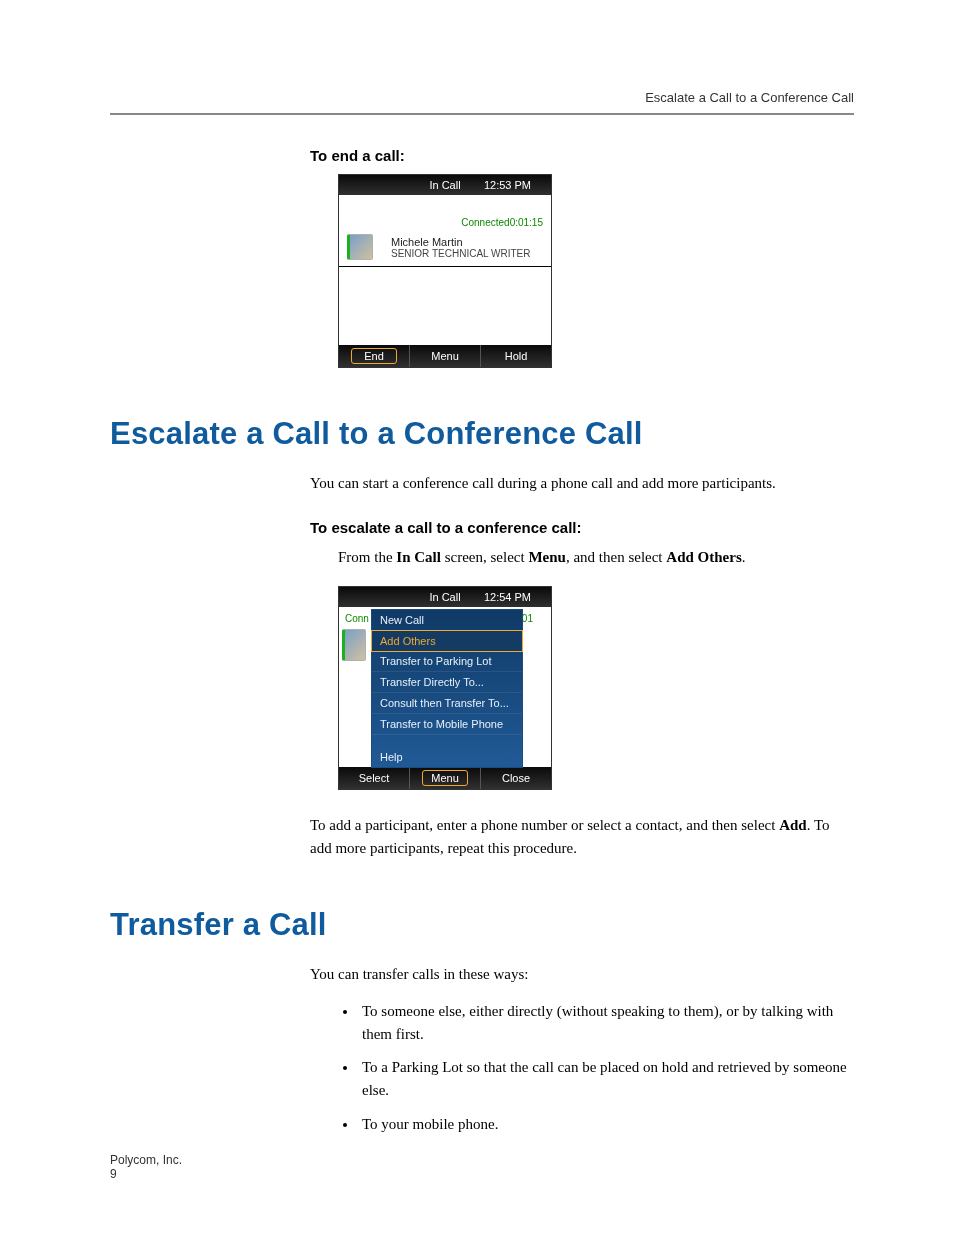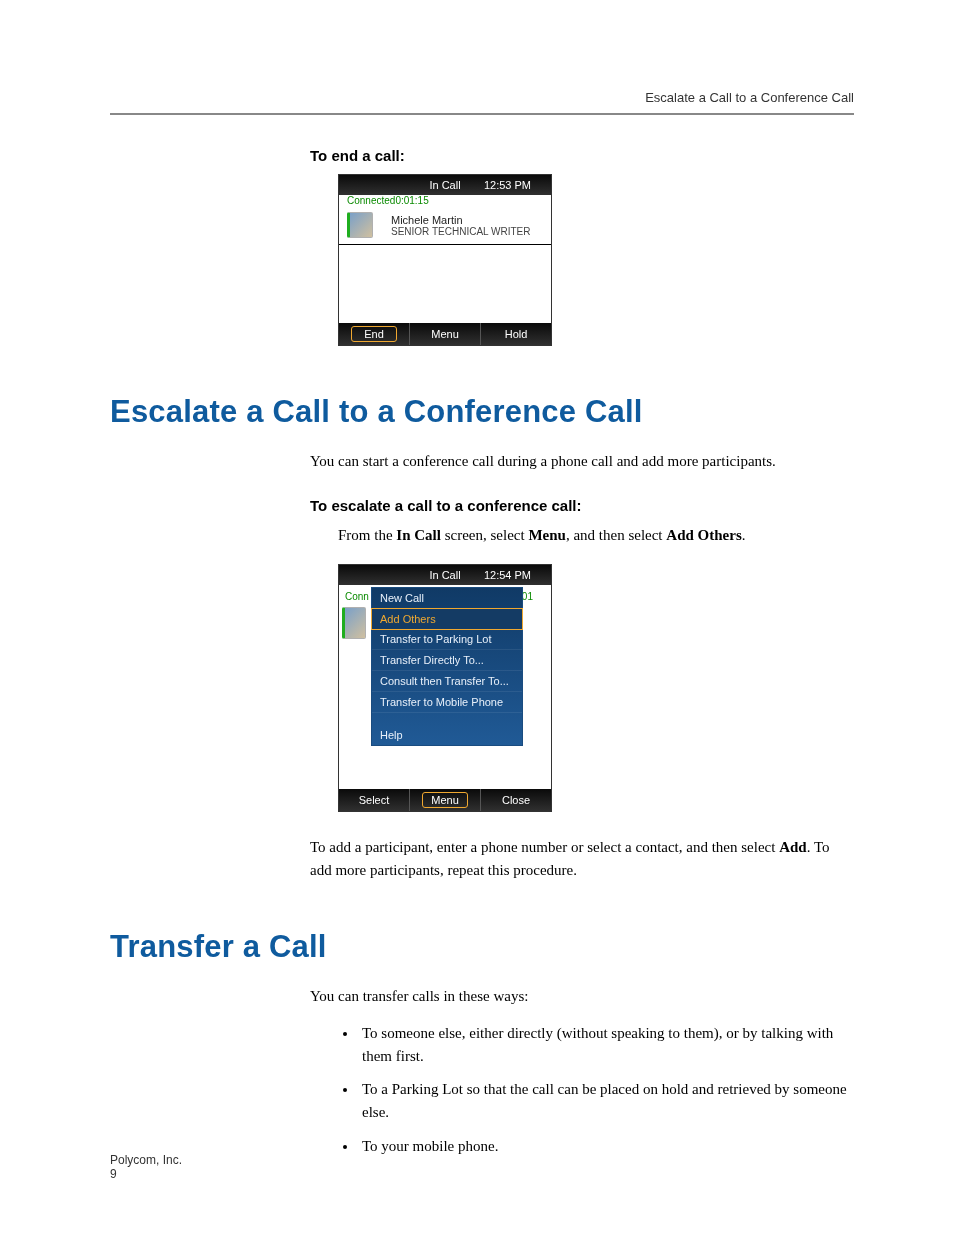--- a/index.html
+++ b/index.html
@@ -11,33 +11,33 @@
   .task-title { font-family: "Segoe UI", Arial, sans-serif; font-weight: 600; font-size: 15px; margin-bottom: 10px; }
   .body-text { font-size: 15px; line-height: 1.5; margin-bottom: 18px; padding-left: 28px; }
   .body-text-noindent { font-size: 15px; line-height: 1.5; margin-bottom: 18px; }
   .h1 { font-family: "Segoe UI Light", "Segoe UI", Arial, sans-serif; font-size: 31px; font-weight: 600; color: #0f5b9e; margin: 48px 0 20px 0; letter-spacing: 0.2px; }
   .screenshot { margin: 0 0 24px 28px; border: 1px solid #333; background: #fff; font-family: "Segoe UI", Arial, sans-serif; font-size: 11px; }
   .sc1 { width: 214px; }
   .sc2 { width: 214px; }
   .sc-titlebar { display: flex; align-items: center; background: linear-gradient(#0a0a0a, #303030); color: #fff; font-size: 11px; height: 20px; position: relative; }
   .sc-title-center { position: absolute; left: 0; right: 0; text-align: center; }
   .sc-title-right { margin-left: auto; margin-right: 20px; position: relative; }
-  .sc-status { display: flex; justify-content: flex-start; padding: 0 8px 2px 8px; font-size: 10px; }
+  .sc-status { display: flex; justify-content: flex-end; padding: 22px 8px 2px 8px; font-size: 10px; }
   .sc-status .left { color: #0a8a00; }
   .sc-status .right { color: #0a8a00; }
   .sc-contact { display: flex; align-items: center; gap: 18px; padding: 4px 8px 6px 8px; border-bottom: 1px solid #000000; }
   .avatar { width: 26px; height: 26px; border: 1px solid #b0b0b0; border-left: 3px solid #1fae1f; background: linear-gradient(135deg, #7aa0c8, #d0c0a0); border-radius: 2px; flex: none; }
   .sc-contact .name { font-size: 11px; color: #222; }
   .sc-contact .sub { font-size: 10px; color: #444; }
   .sc-spacer { height: 78px; }
   .sc-softkeys { display: flex; background: linear-gradient(#0a0a0a, #303030); color: #fff; height: 22px; }
   .sc-softkeys .sk { flex: 1; text-align: center; line-height: 22px; font-size: 11px; position: relative; }
   .sk-sep { width: 1px; background: #555; }
   .sk-highlight { position: absolute; left: 12px; right: 12px; top: 3px; bottom: 3px; border: 1.5px solid #f0a830; border-radius: 3px; }
-  .sc-body2 { position: relative; height: 204px; }
+  .sc-body2 { position: relative; height: 160px; }
   .sc-body2 .status-peek { position: absolute; left: 6px; top: 6px; color: #0a8a00; font-size: 10px; }
   .sc-body2 .timer-peek { position: absolute; right: 18px; top: 6px; color: #0a8a00; font-size: 10px; }
   .sc-body2 .avatar2 { position: absolute; left: 3px; top: 22px; width: 24px; height: 32px; border: 1px solid #b0b0b0; border-left: 3px solid #1fae1f; background: linear-gradient(135deg, #7aa0c8, #d0c0a0); border-radius: 2px; }
   .menu-popup { position: absolute; left: 32px; top: 2px; right: 28px; background: linear-gradient(#103a66, #205a96); border: 1px solid #1a4c80; color: #e8f0fa; font-size: 11px; }
   .menu-popup .mi { padding: 4px 8px; border-bottom: 1px solid rgba(255,255,255,0.08); white-space: nowrap; }
   .menu-popup .mi:last-child { border-bottom: none; margin-top: 12px; }
   .menu-popup .mi.sel { background: #143b64; color: #f0a830; border: 1px solid #f0a830; margin: -1px; position: relative; }
   ul.bullets { list-style: disc; padding-left: 48px; font-size: 15px; line-height: 1.55; }
   ul.bullets li { margin-bottom: 10px; padding-left: 4px; }
   .footer { position: absolute; bottom: 54px; left: 110px; right: 100px; display: flex; justify-content: space-between; font-family: "Segoe UI", Arial, sans-serif; font-size: 12px; color: #333; flex-direction: column; }

